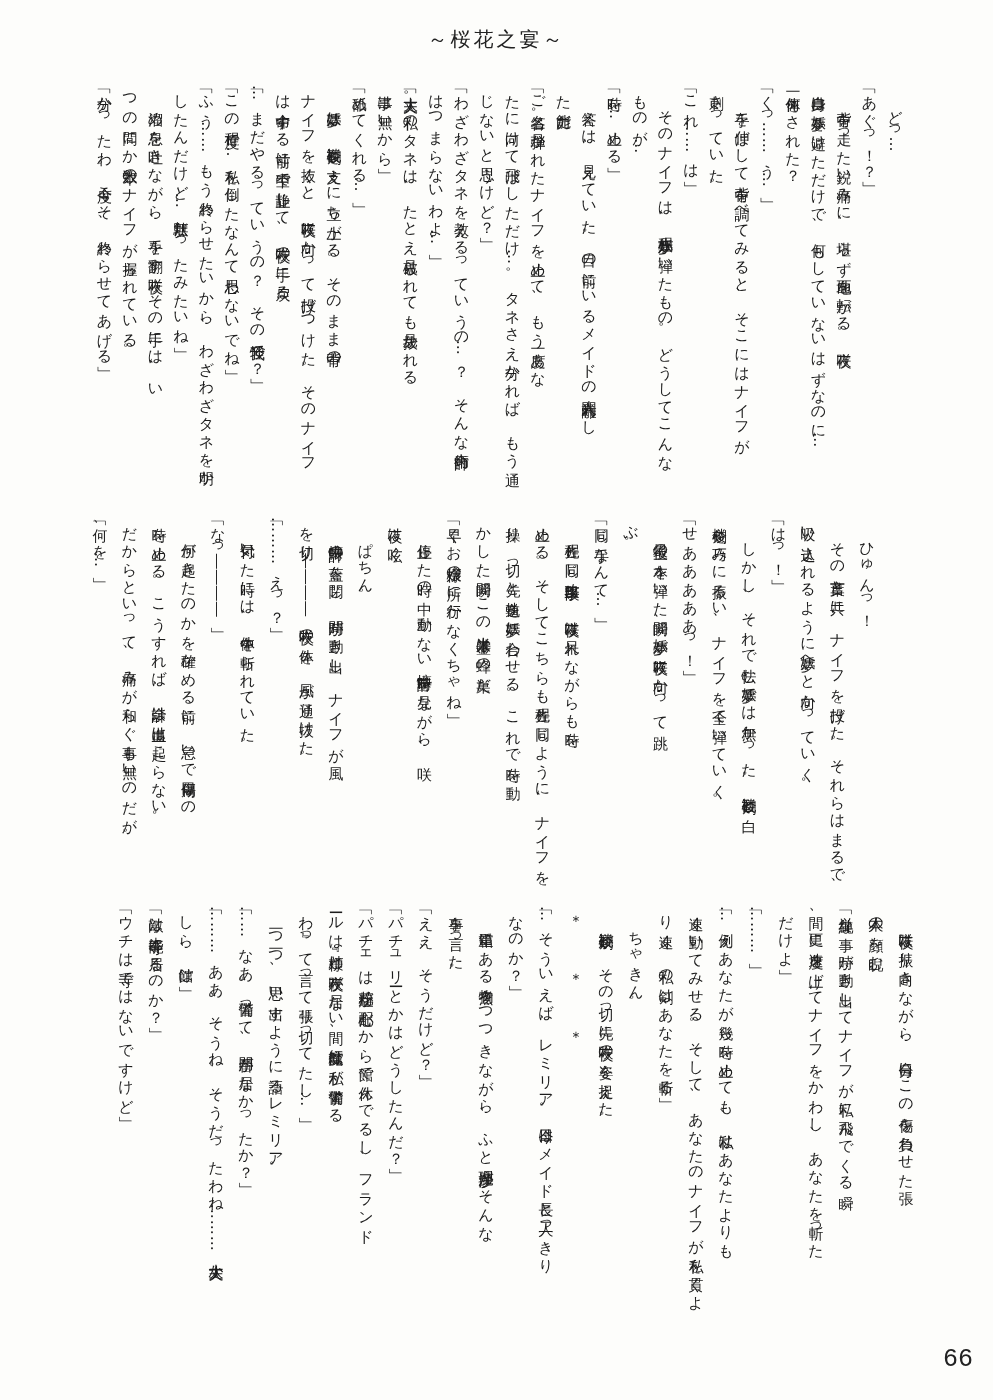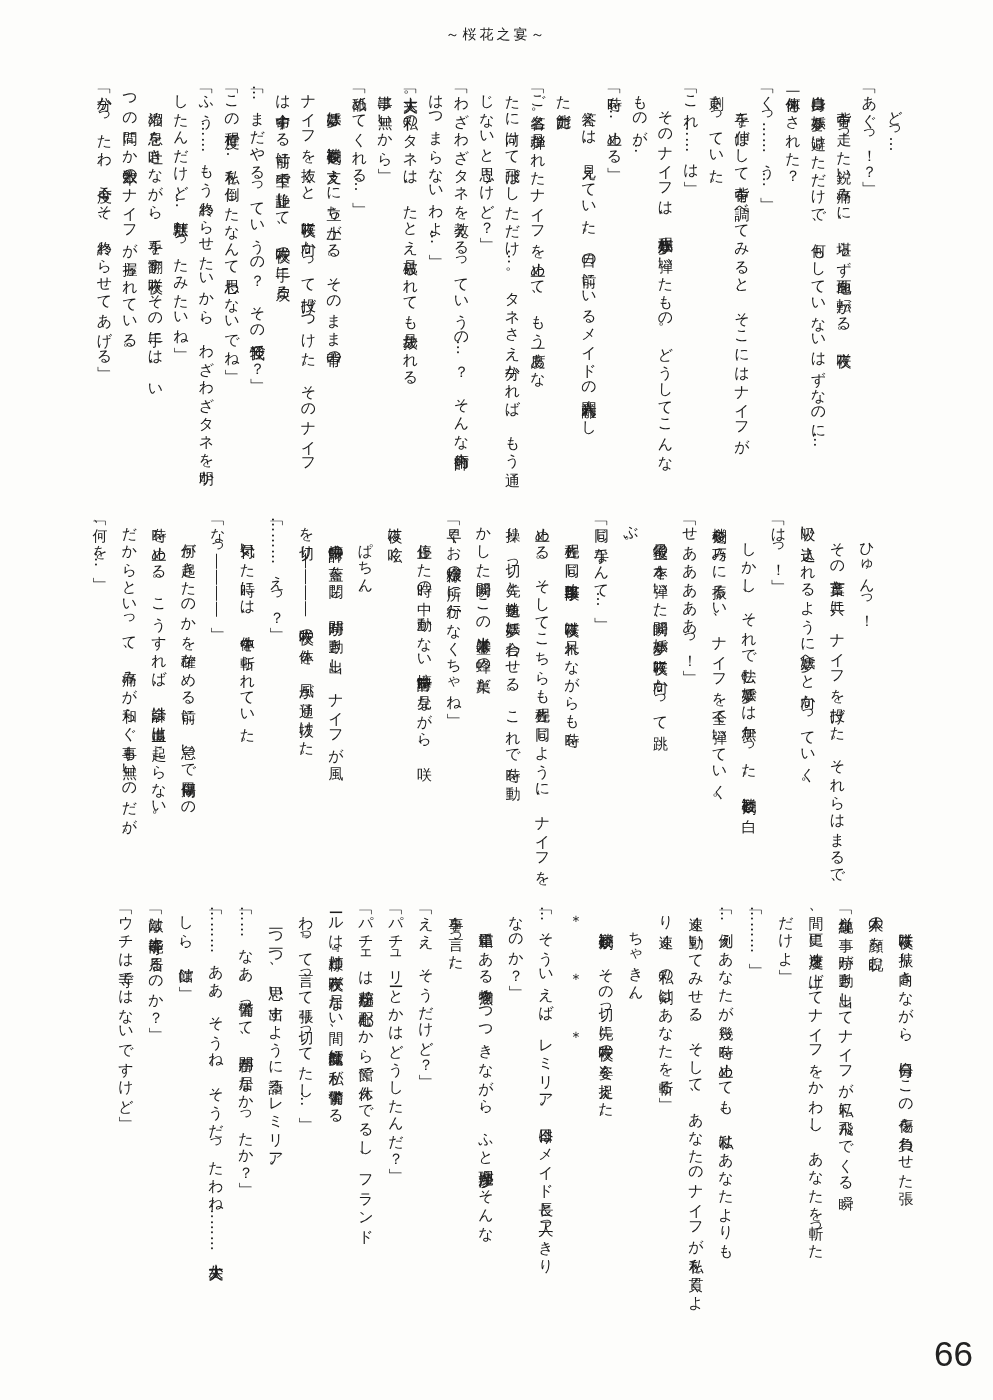--- a/index.html
+++ b/index.html
@@ -6,21 +6,21 @@
   body{
     width:993px;height:1400px;position:relative;
     background:#fdfdfb;
     font-family:"DejaVu Serif","Liberation Serif",serif;
     color:#1c1c1c;
     overflow:hidden;
   }
   .page{position:absolute;inset:0;}
   .title{
     position:absolute;top:26px;left:0;right:0;
-    text-align:center;font-size:14px;font-weight:normal;
+    text-align:center;font-size:20px;font-weight:normal;
     letter-spacing:3px;margin:0;color:#222;
   }
   .band{
     position:absolute;
     writing-mode:vertical-rl;
     -webkit-writing-mode:vertical-rl;
     text-orientation:mixed;
     font-size:15px;
     letter-spacing:1px;
   }
@@ -29,22 +29,22 @@
   .band2{top:516px;right:112px;height:400px;line-height:29.5px;}
   .band3{top:905px;right:72px;height:430px;line-height:30px;}
   .star-col{
     letter-spacing:14px;
     padding-top:40px;
     margin-left:14px;margin-right:14px;
     color:#222;
   }
   .page-number{
     position:absolute;right:20px;bottom:26px;
-    font-size:35px;color:#222;
-    font-family:Liberation Sans, sans-serif;
+    font-size:25px;color:#222;
+    font-family:Liberation Mono, monospace;
   }
 </style>
 </head>
 <body>
 
 <div class="page">
   <h1 class="title">～桜花之宴～</h1>
 
   <section class="band band1">
       <p class="col">　どっ…</p>

